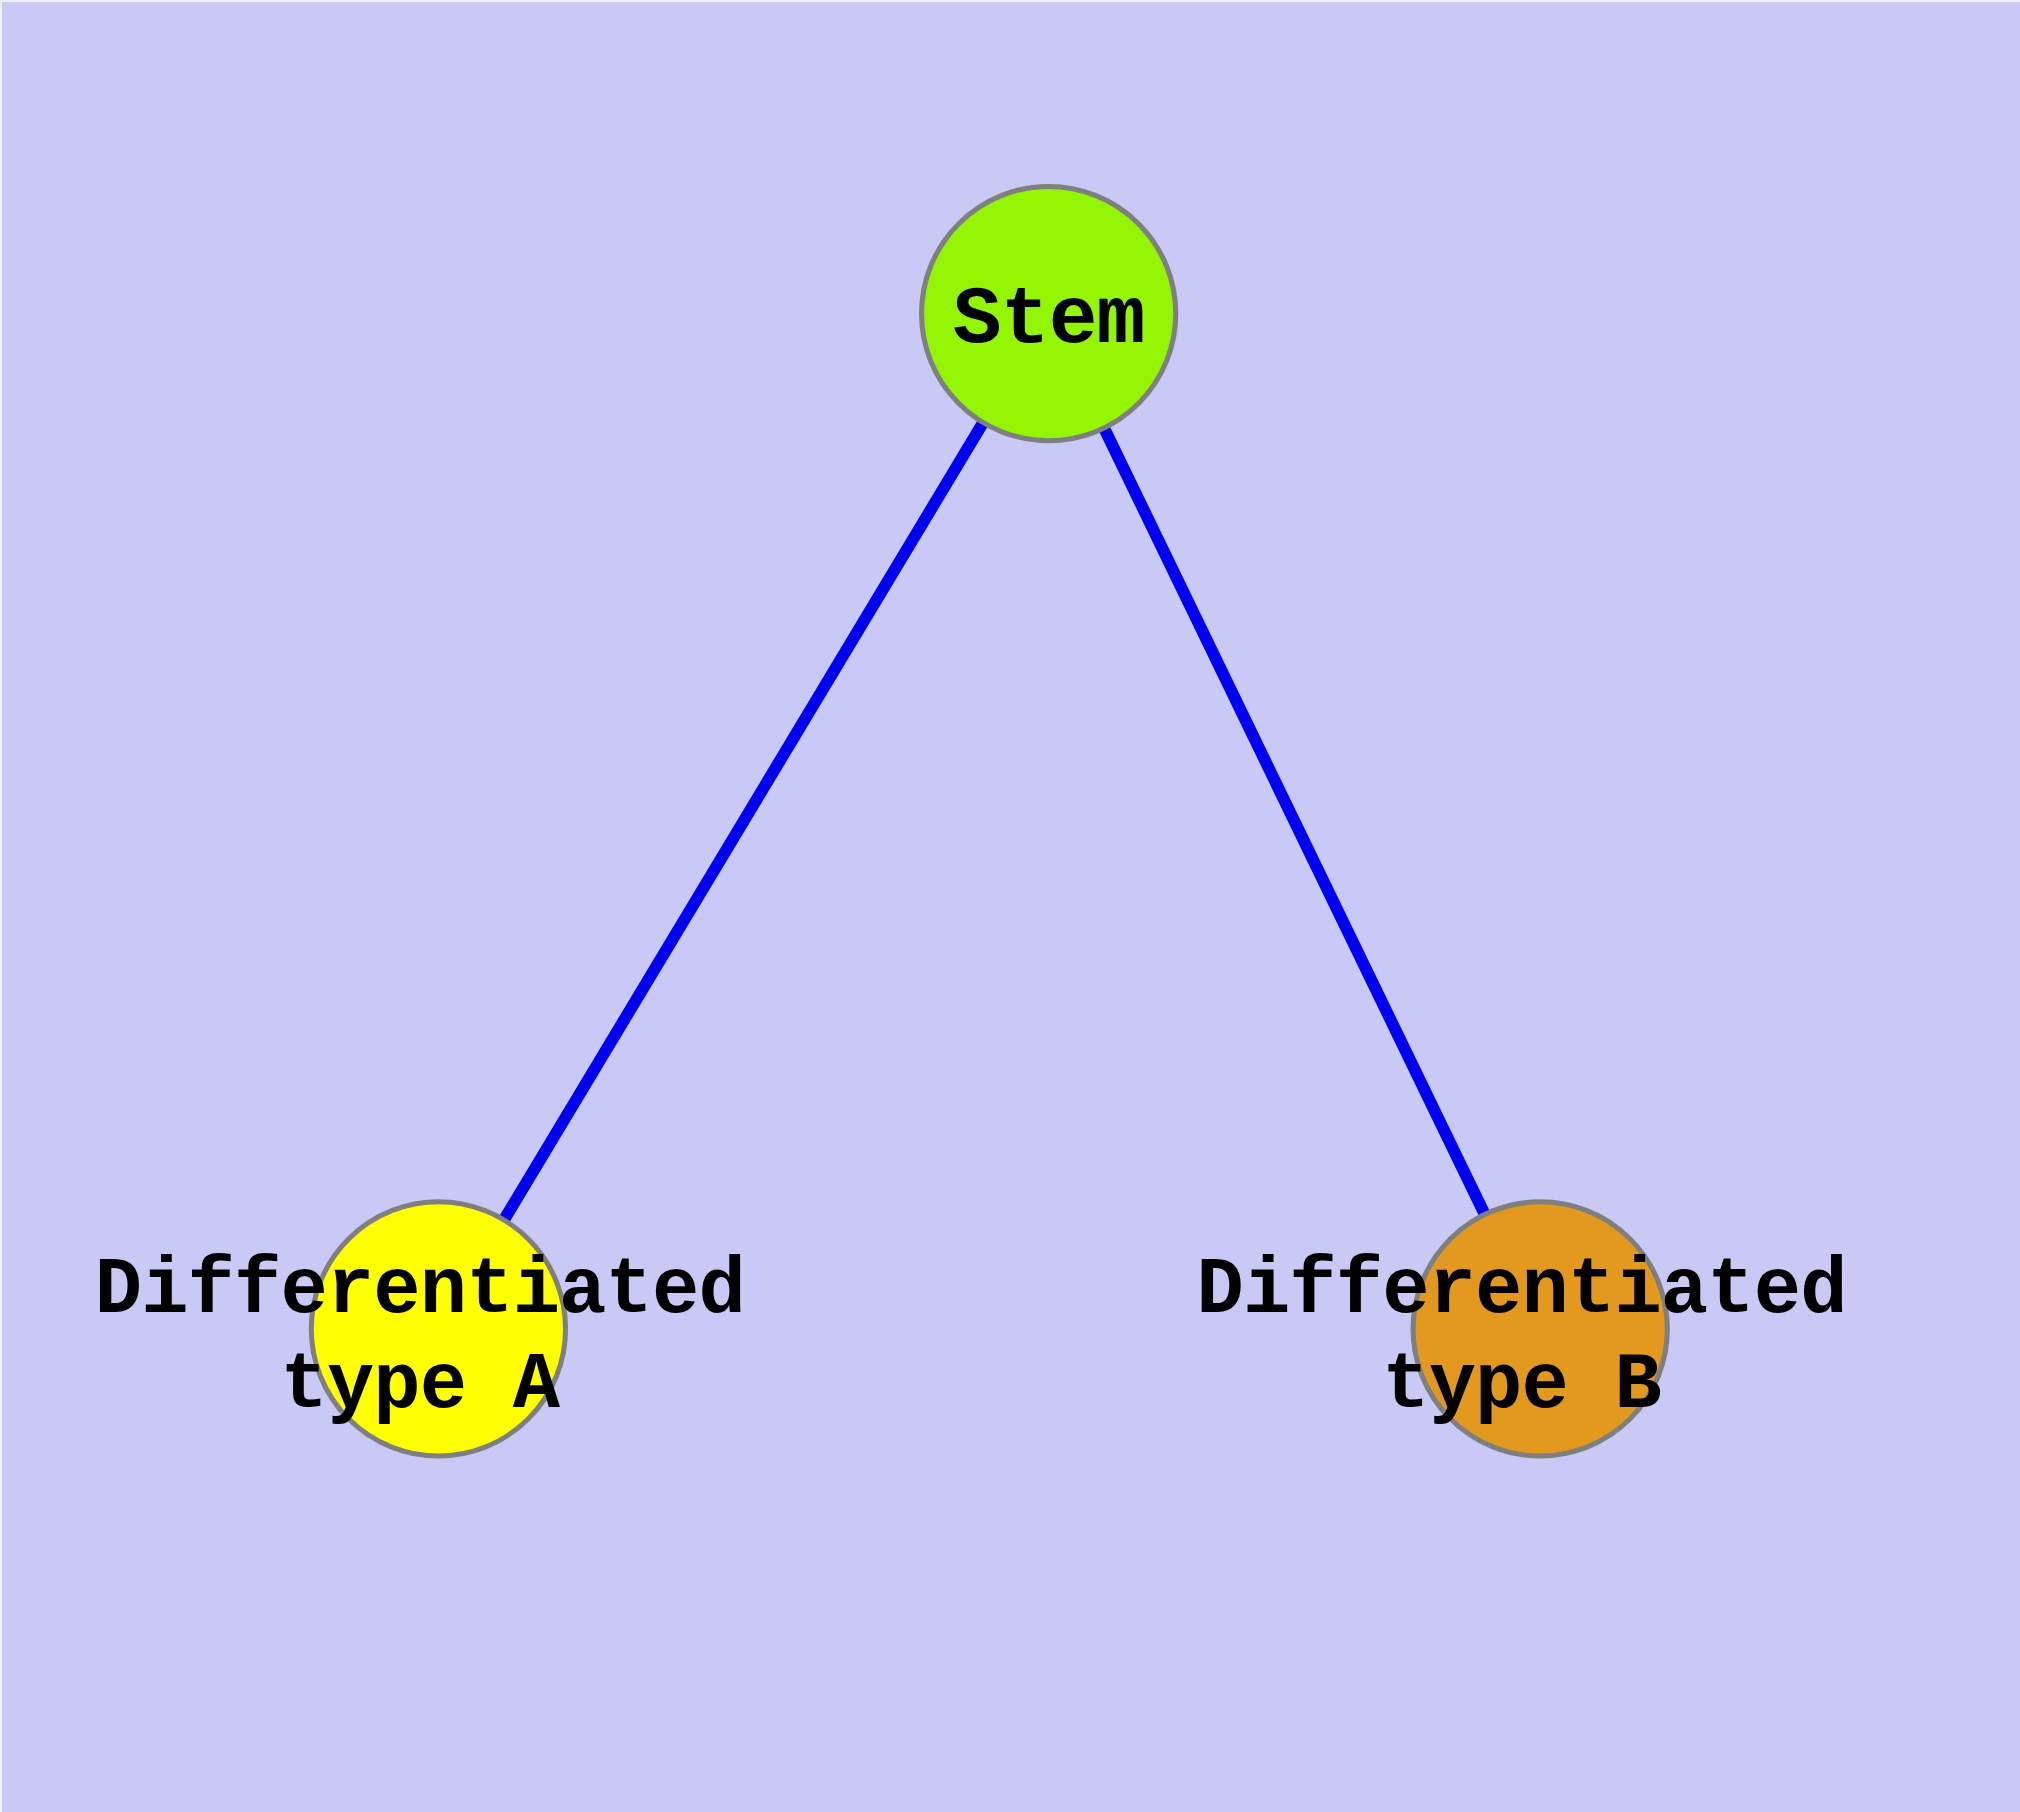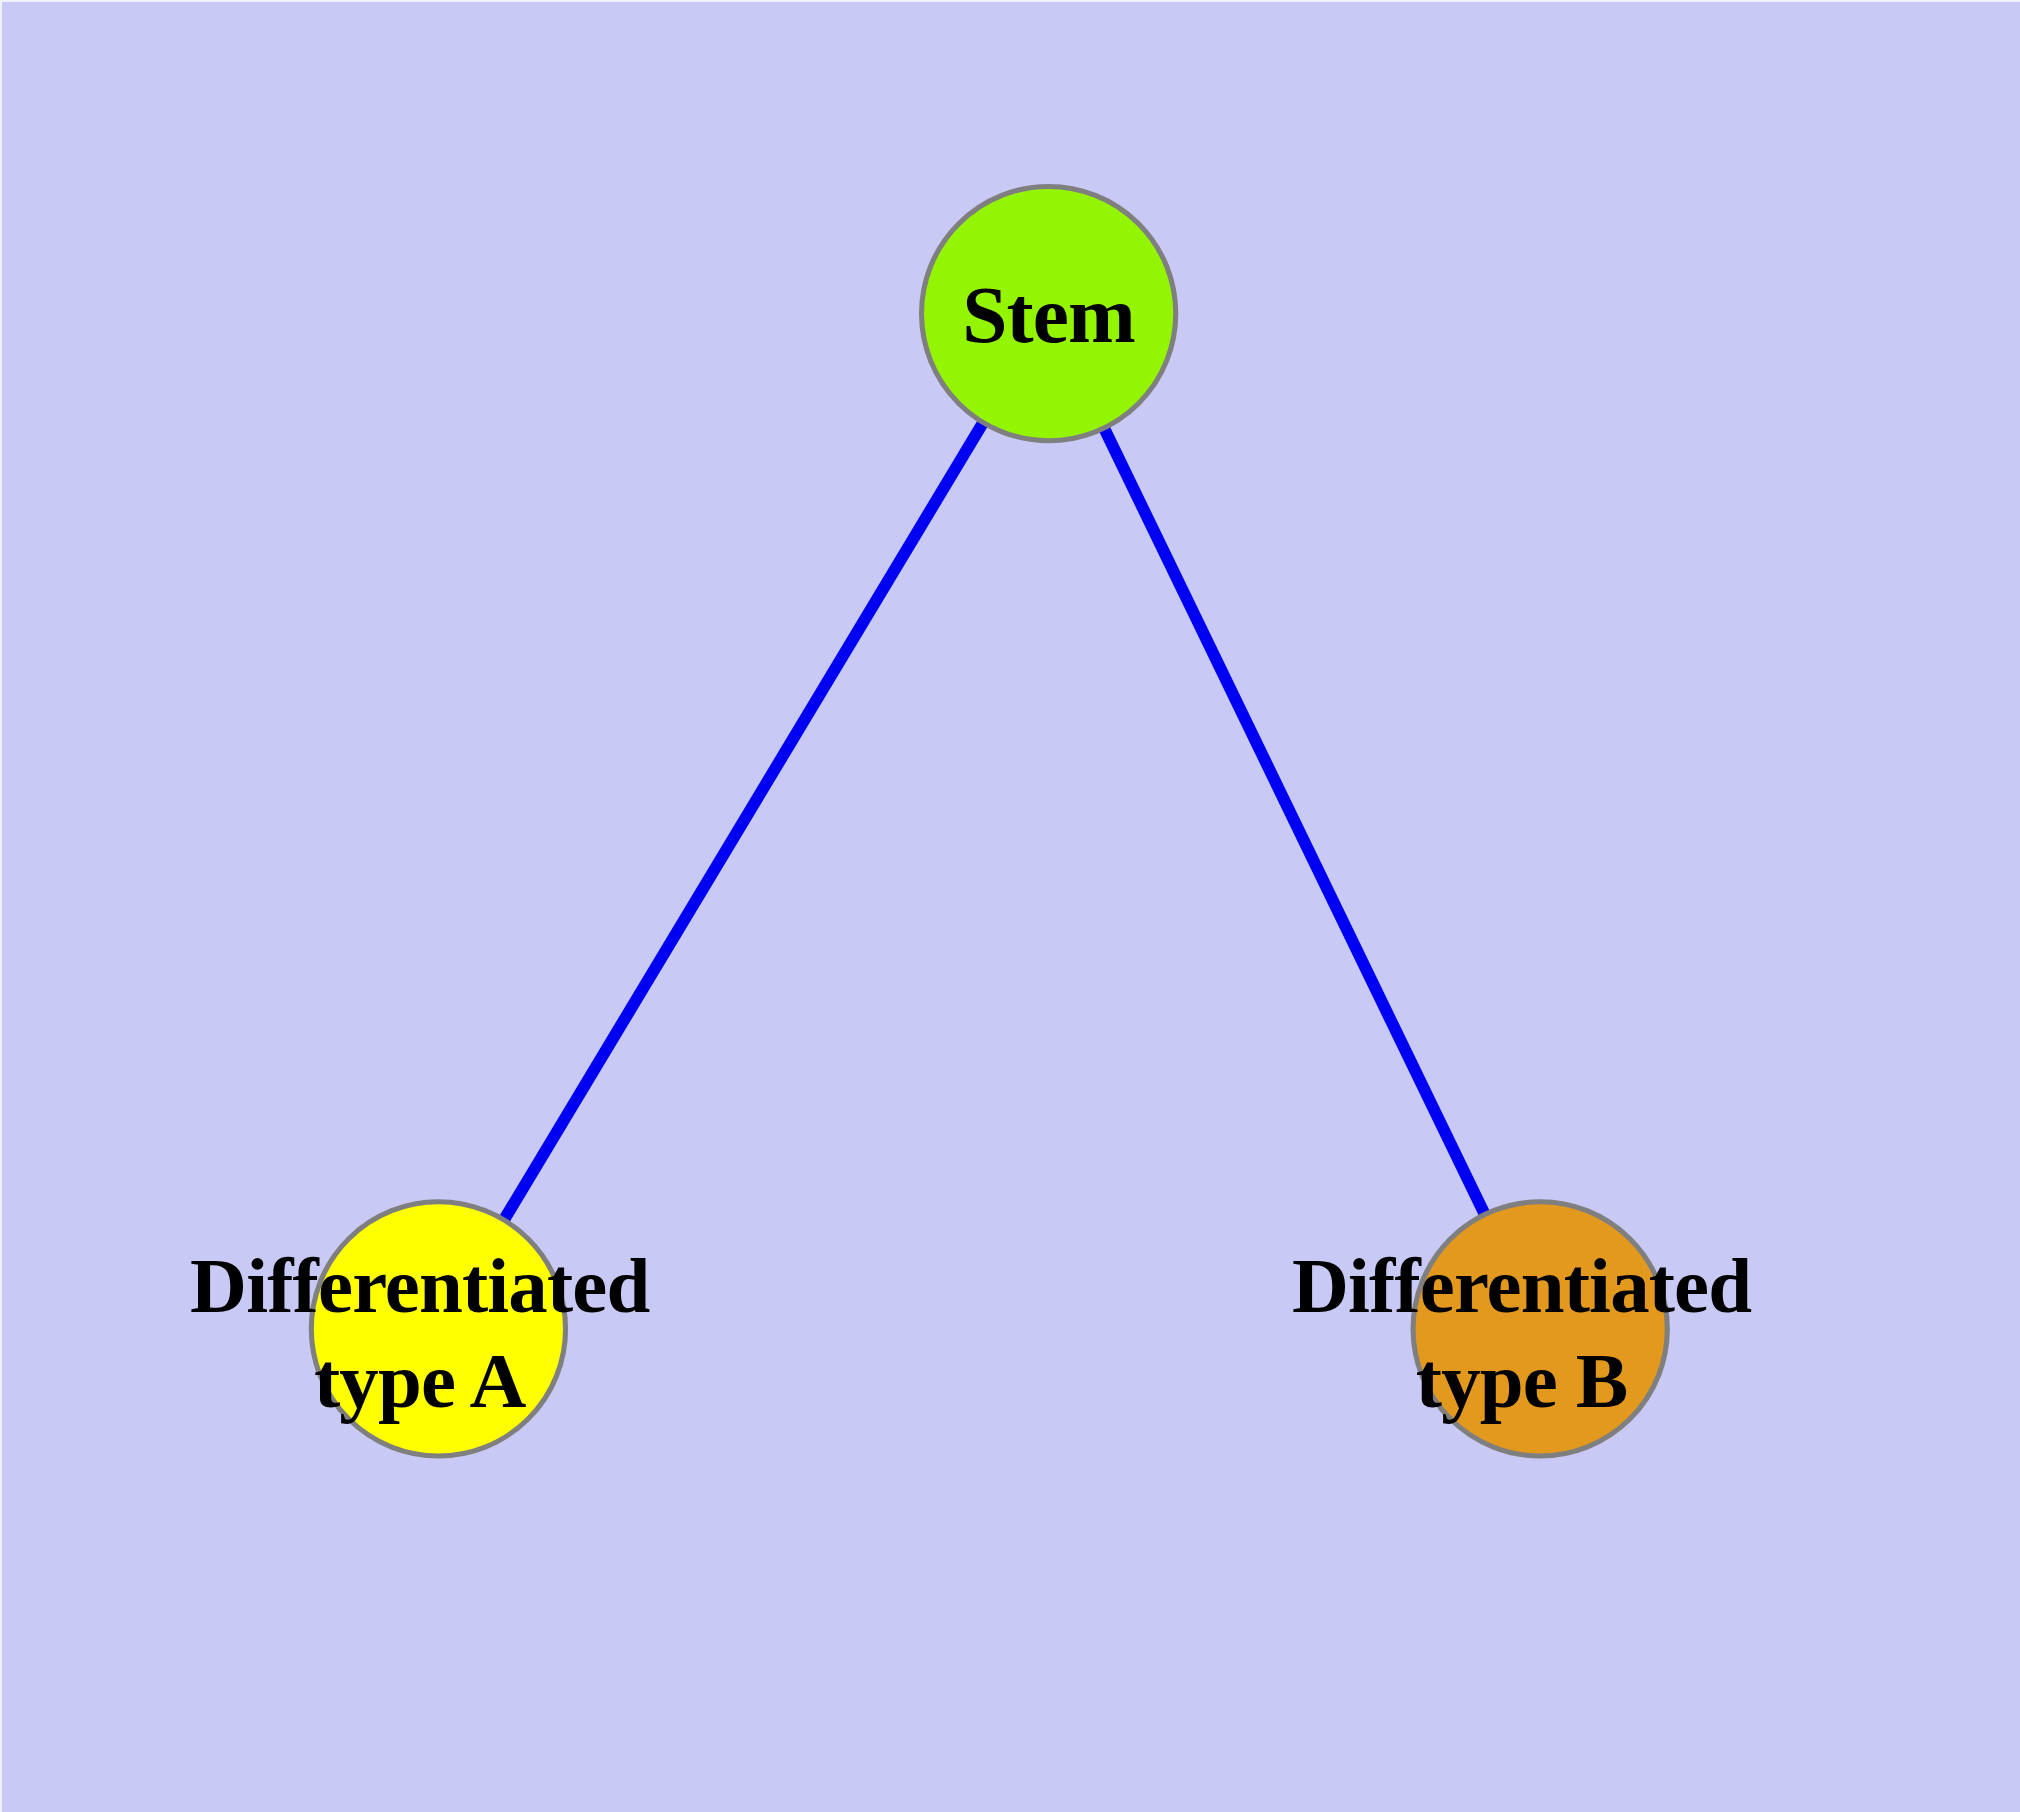--- a/index.html
+++ b/index.html
@@ -9,21 +9,21 @@
   }
   #canvas {
     position: relative;
     width: 2021px;
     height: 1812px;
     background: #C9C9F6;
     box-sizing: border-box;
     border-top: 2.5px solid #f0f0fb;
     border-left: 2.5px solid #f0f0fb;
     overflow: hidden;
-    font-family: Liberation Serif, serif;
+    font-family: Liberation Mono, monospace;
   }
   #diagram-svg {
     position: absolute;
     top: -2.5px;   
     left: -2.5px;
     width: 2021px;
     height: 1812px;
   }
   .edge-line {
     fill: none;

